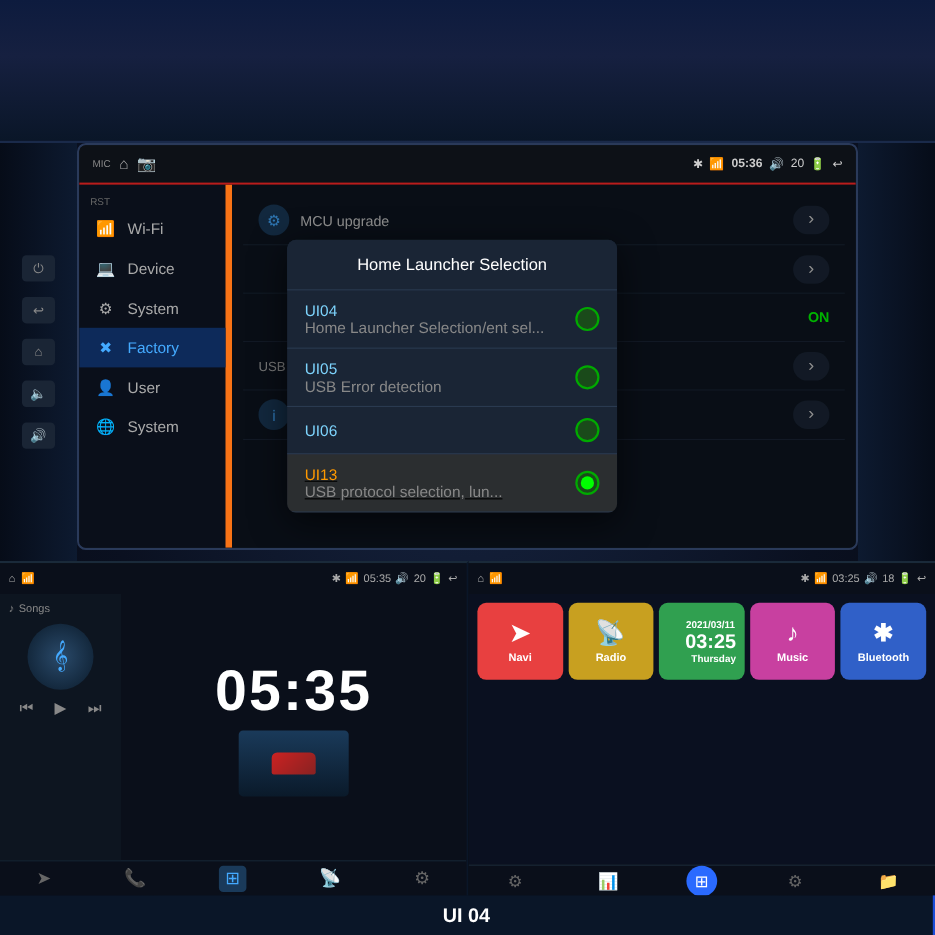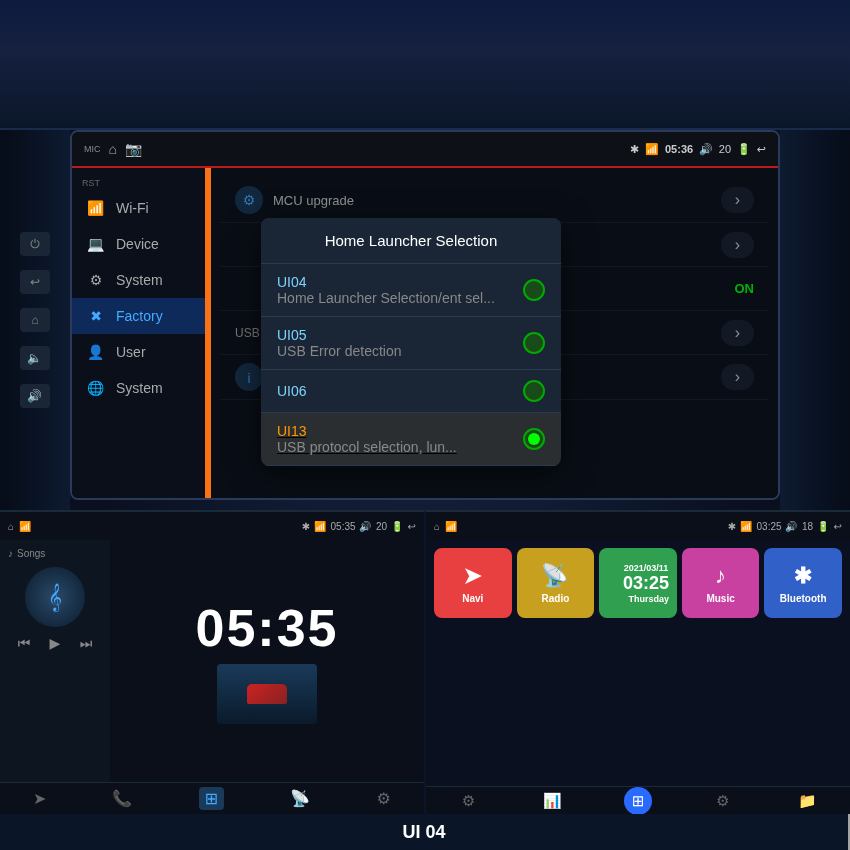--- a/index.html
+++ b/index.html
@@ -461,21 +461,21 @@
       flex: 1;
       display: flex;
       align-items: center;
       justify-content: center;
       font-size: 18px;
       font-weight: bold;
       color: #fff;
       background: #0a1628;
     }
     .ui-label-item:first-child {
-      border-right: 2px solid #a3a3a3;
+      border-right: 2px solid #1d4ed8;
     }
   </style>
 </head>
 <body>
 
 <div class="bg-overlay"></div>
 
 <div class="car-interior-top"></div>
 
 <div class="dash-left">

